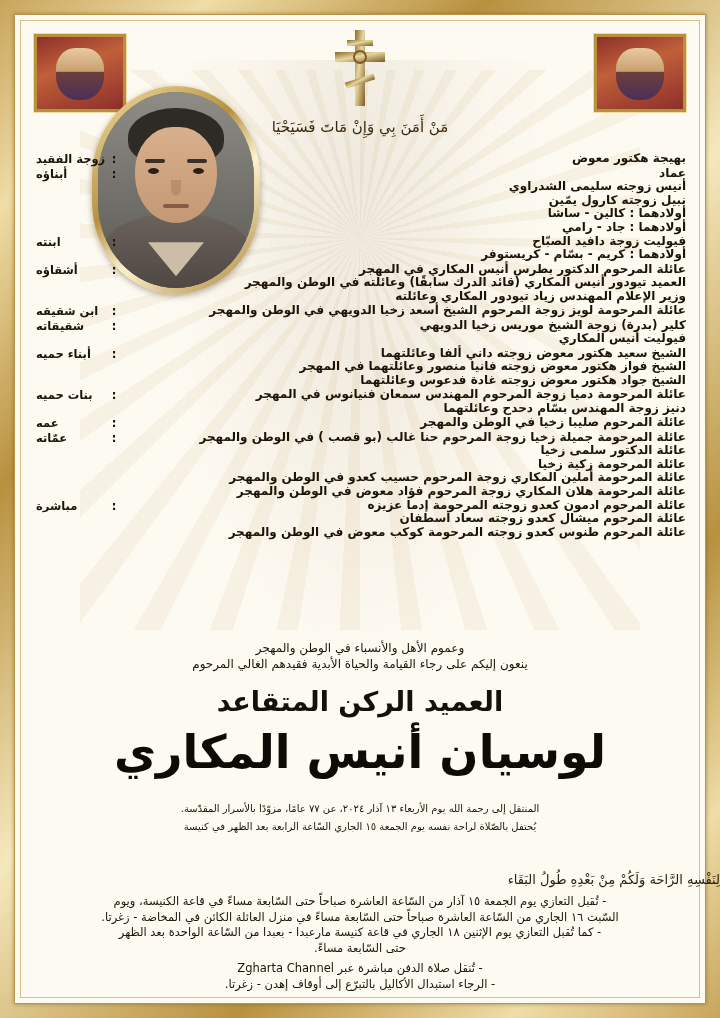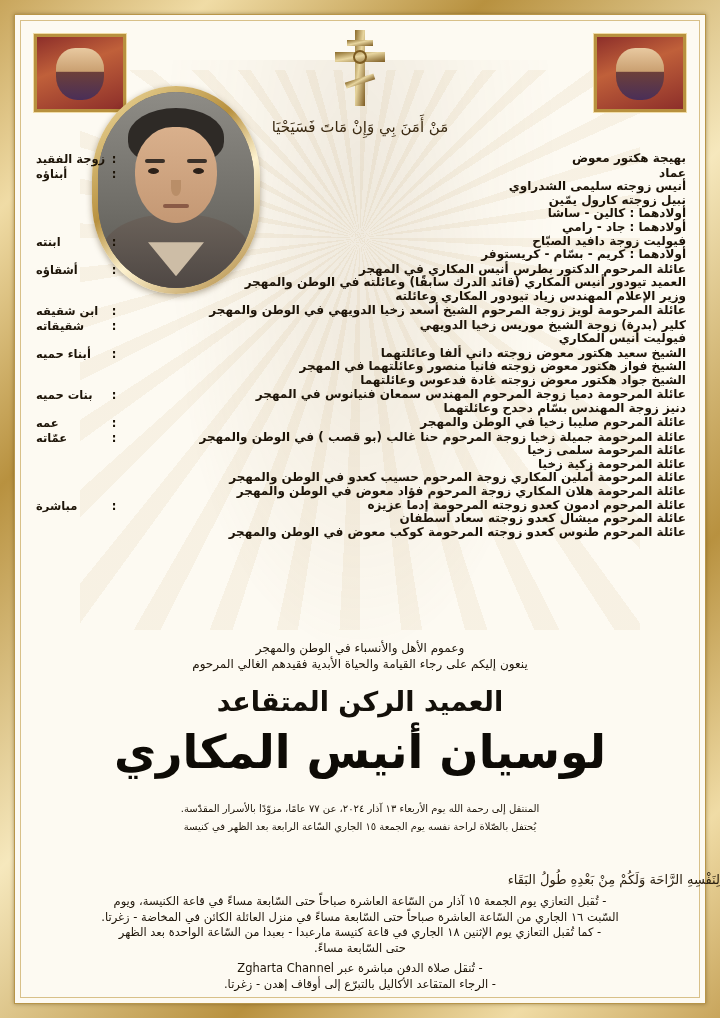--- a/index.html
+++ b/index.html
@@ -401,21 +401,21 @@
       <div class="rel-row">
         <div class="rel-values">
           <div>عائلة المرحوم صليبا زخيا في الوطن والمهجر</div>
         </div>
         <div class="rel-colon">:</div>
         <div class="rel-label">عمه</div>
       </div>
       <div class="rel-row">
         <div class="rel-values">
           <div>عائلة المرحومة جميلة زخيا زوجة المرحوم حنا غالب (بو قصب ) في الوطن والمهجر</div>
-          <div>عائلة المرحومة سلمى زخيا</div>
+          <div>عائلة الدكتور سلمى زخيا</div>
           <div>عائلة المرحومة زكية زخيا</div>
           <div>عائلة المرحومة أملين المكاري زوجة المرحوم حسيب كعدو في الوطن والمهجر</div>
           <div>عائلة المرحومة هلان المكاري زوجة المرحوم فؤاد معوض في الوطن والمهجر</div>
         </div>
         <div class="rel-colon">:</div>
         <div class="rel-label">عمّاته</div>
       </div>
       <div class="rel-row">
         <div class="rel-values">
           <div>عائلة المرحوم ادمون كعدو زوجته المرحومة إدما عزيزه</div>
@@ -446,15 +446,15 @@
     <div>- تُقبل التعازي يوم الجمعة ١٥ آذار من السّاعة العاشرة صباحاً حتى السّابعة مساءً في قاعة الكنيسة، ويوم</div>
     <div>السّبت ١٦ الجاري من السّاعة العاشرة صباحاً حتى السّابعة مساءً في منزل العائلة الكائن في المخاضة - زغرتا.</div>
     <div>- كما تُقبل التعازي يوم الإثنين ١٨ الجاري في قاعة كنيسة مارعبدا - بعبدا من السّاعة الواحدة بعد الظهر</div>
     <div>حتى السّابعة مساءً.</div>
   </div>
 
   <div class="footer">
     <div>
       <span>- تُنقل صلاة الدفن مباشرة عبر </span><span class="ltr">Zgharta Channel</span>
     </div>
-    <div>- الرجاء المتقاعد الأكاليل بالتبرّع إلى أوقاف إهدن - زغرتا.</div>
+    <div>- الرجاء استبدال الأكاليل بالتبرّع إلى أوقاف إهدن - زغرتا.</div>
   </div>
 </div>
 
 </body></html>

